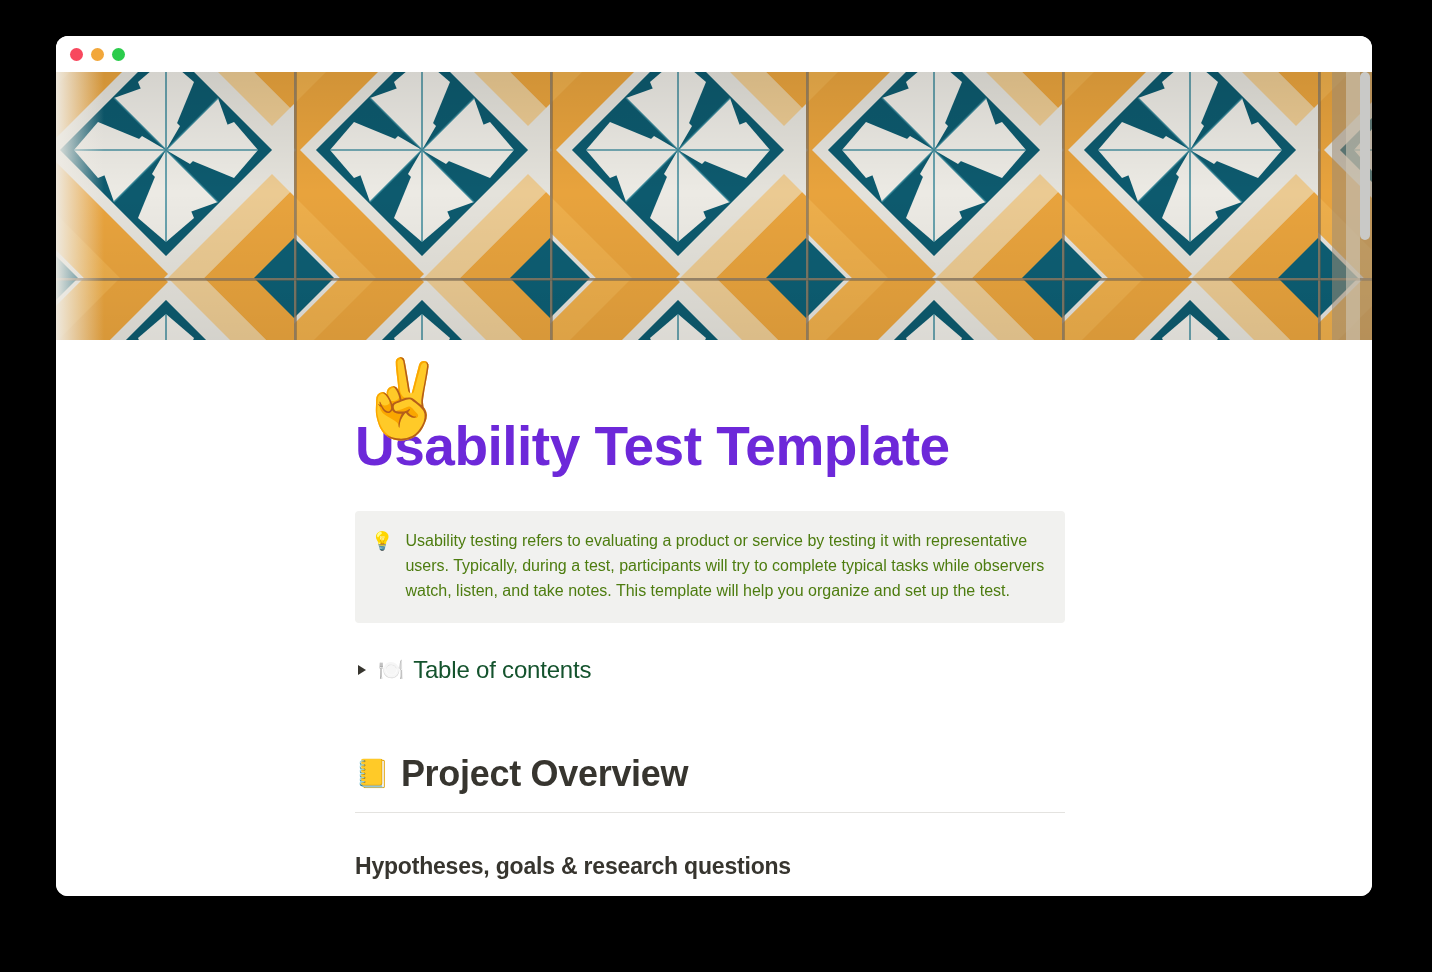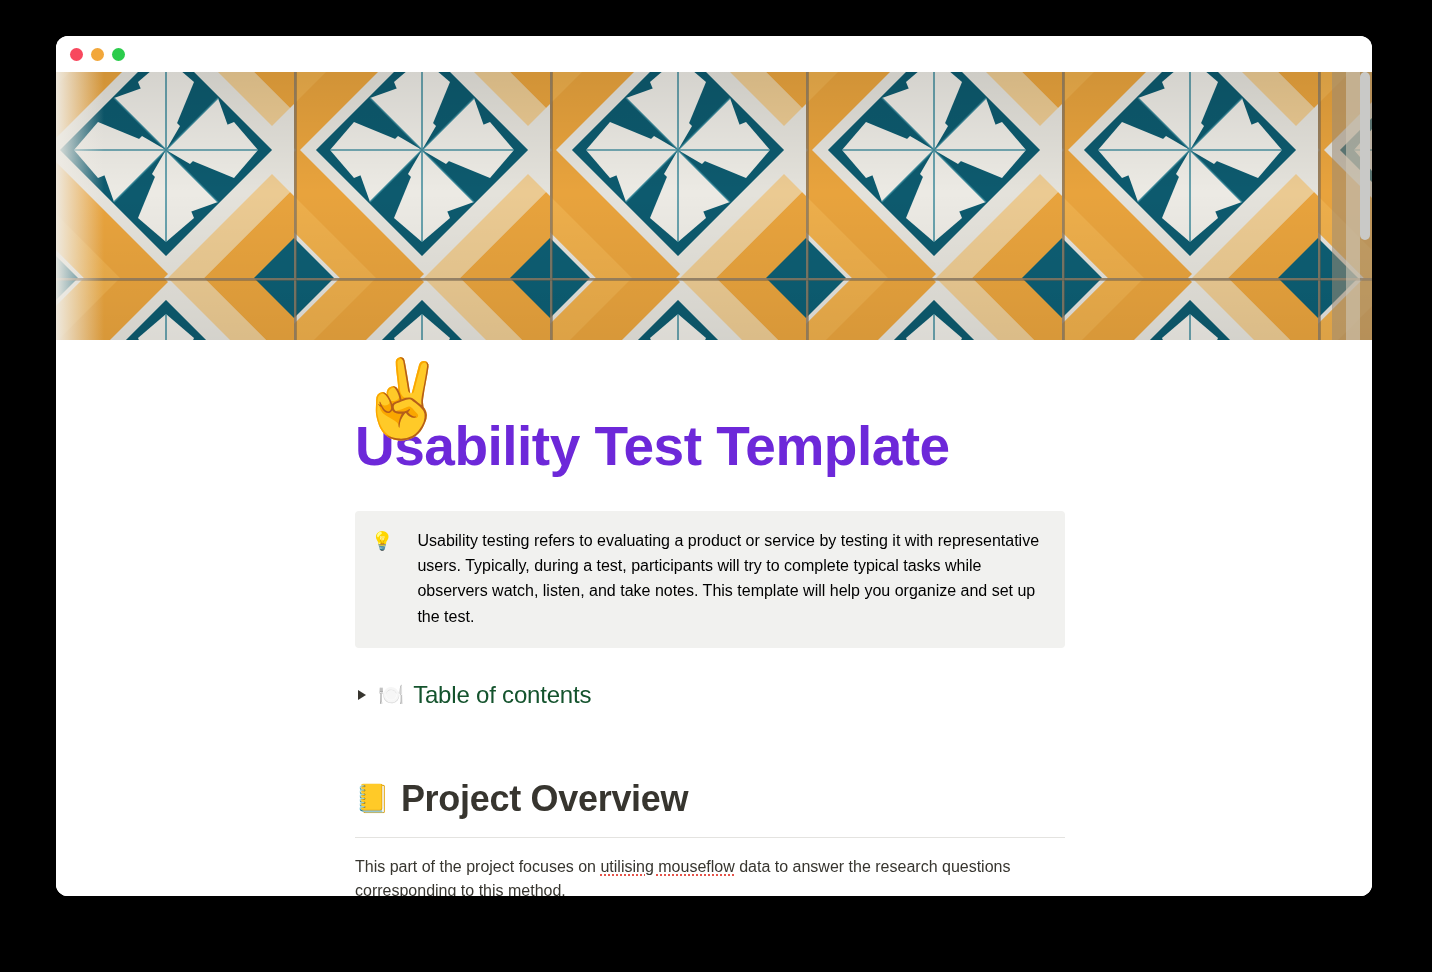--- a/index.html
+++ b/index.html
@@ -115,22 +115,21 @@
   }
   .callout-icon {
     font-size: 18px;
     line-height: 1.55;
     flex: 0 0 auto;
     user-select: none;
   }
   .callout-text {
     font-size: 16px;
     line-height: 1.58;
-    color: #000000;
-    margin-left: 12px;
+    color: #4d7c0f;
   }
 
   
   .toggle-row {
     margin-top: 33px;
     display: flex;
     align-items: center;
     gap: 9px;
     width: 420px;
   }
@@ -352,21 +351,20 @@
           <span class="toggle-label">Table of contents</span>
         </div>
 
         <div class="section">
           <div class="section-head">
             <span class="section-emoji">📒</span>
             <span class="section-title">Project Overview</span>
           </div>
           <div class="divider"></div>
 
-          <p class="para"><span>This part of the project focuses on </span><span class="spell">utilising mouseflow</span><span> data to answer the research questions corresponding to this method.</span></p>
 
           <div class="subheading">Hypotheses, goals &amp; research questions</div>
         </div>
 
       </div>
     </div>
 
     <div id="scrollbar-track">
       <div id="scrollbar-thumb"></div>
     </div>

